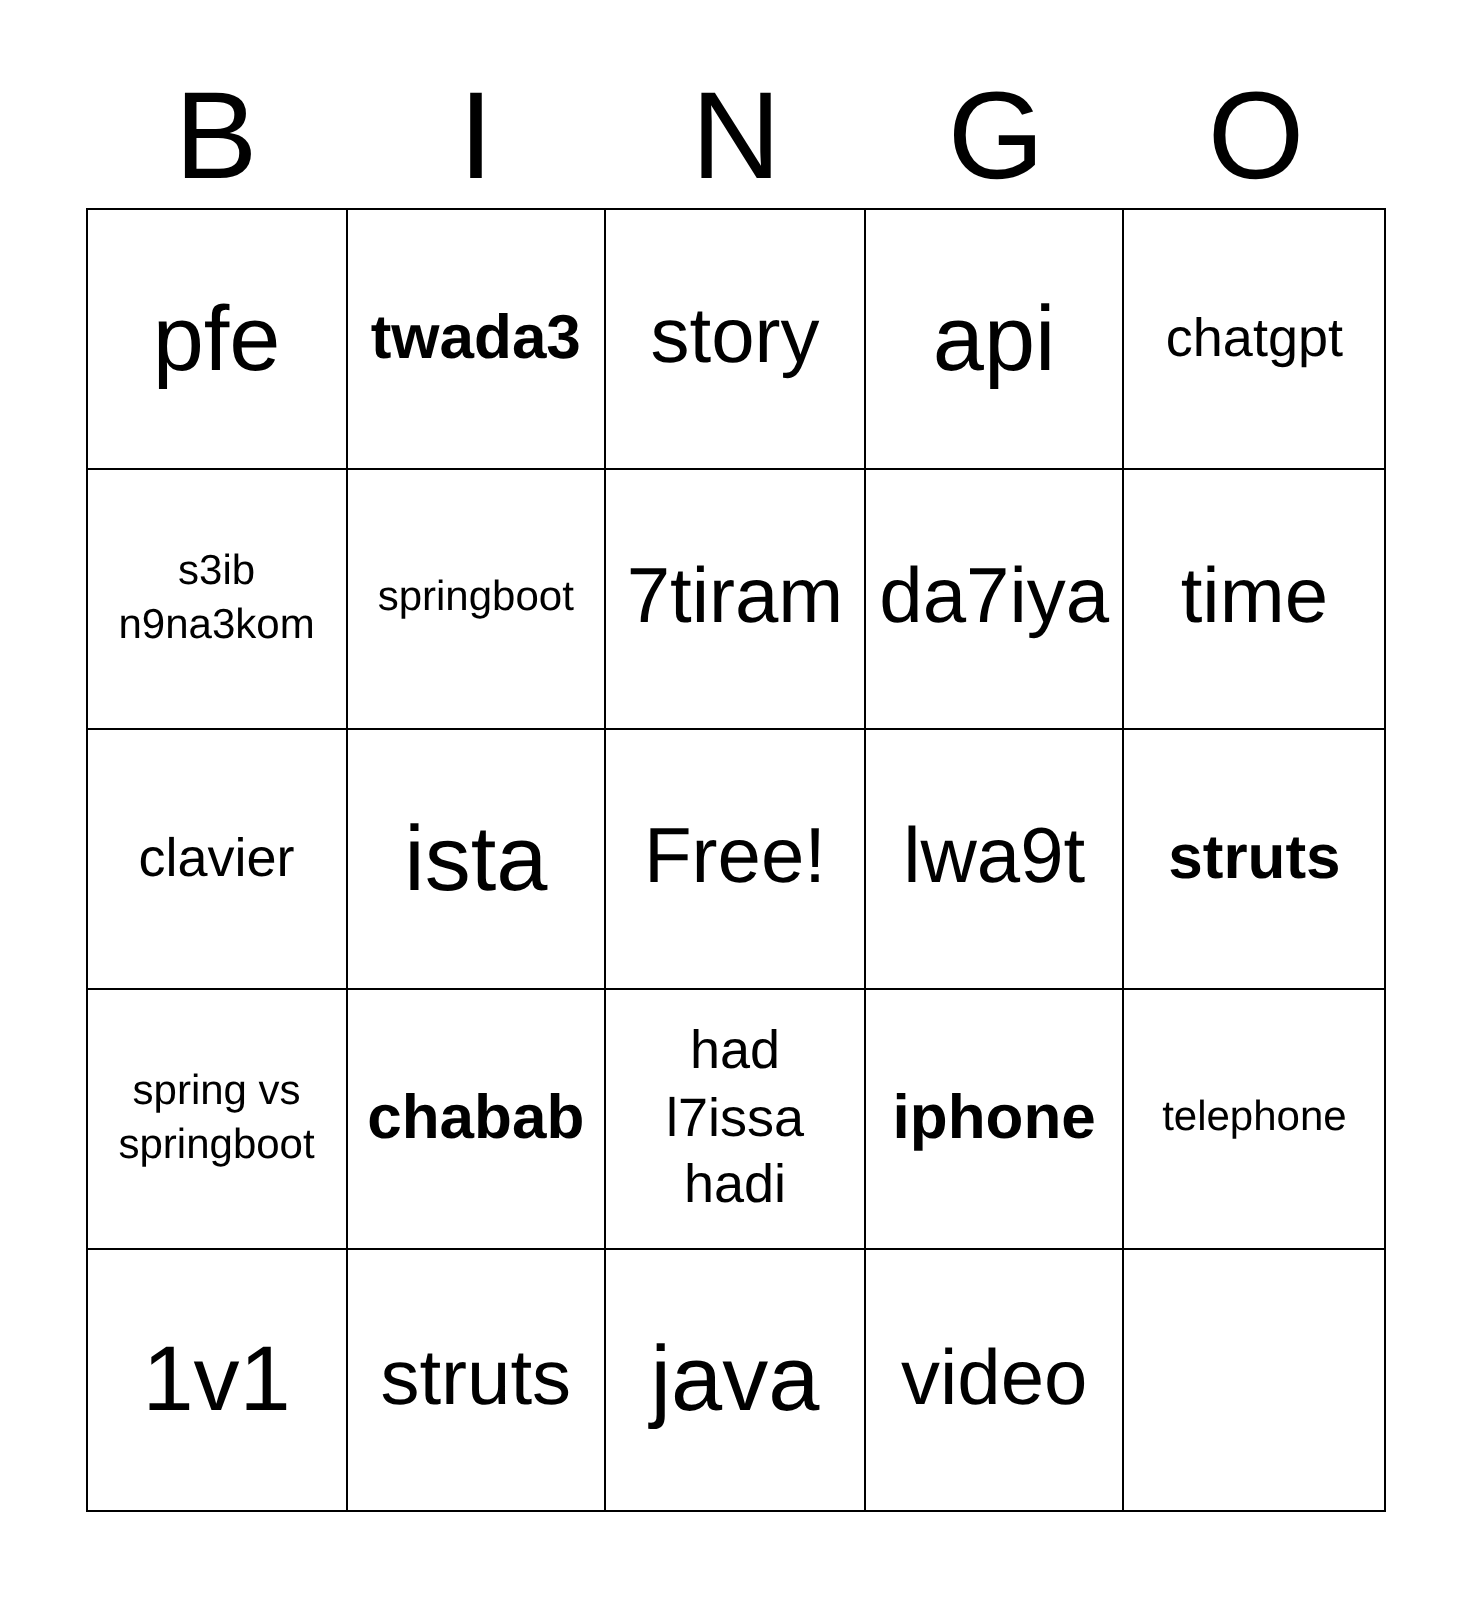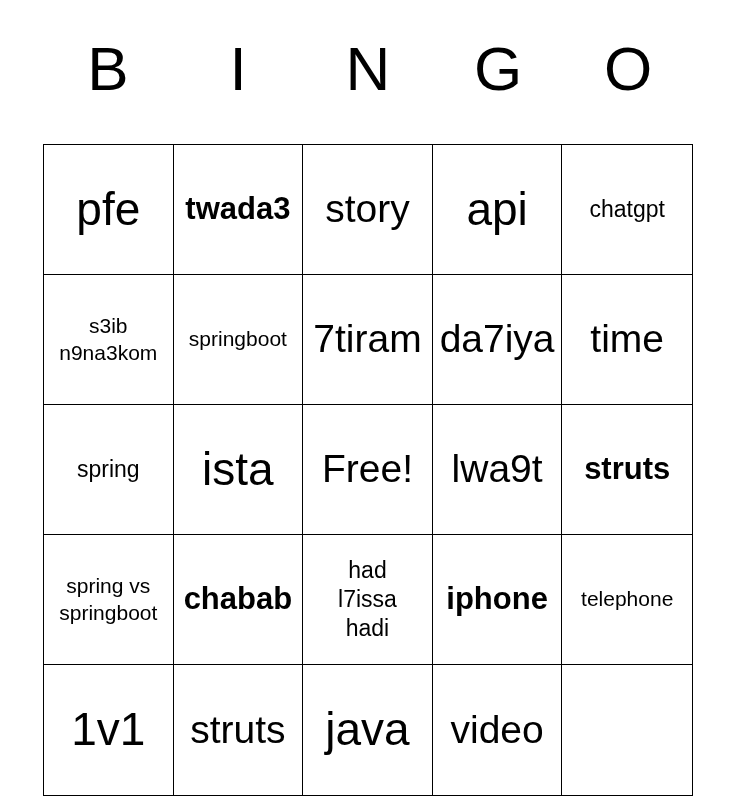--- a/index.html
+++ b/index.html
@@ -39,42 +39,41 @@
     position: absolute;
     left: 43px;
     top: 104px;
     width: 650px;
     height: 652px;
     display: grid;
     grid-template-columns: repeat(5, 1fr);
     grid-template-rows: repeat(5, 1fr);
     border: 1.5px solid #000000;
     background: #ffffff;
-    margin-top: 40px;
   }
   .cell {
     border-right: 1.5px solid #000000;
     border-bottom: 1.5px solid #000000;
     display: flex;
     align-items: center;
     justify-content: center;
     text-align: center;
     white-space: pre-line;
     line-height: 1.25;
     padding: 2px;
     cursor: pointer;
     color: #000000;
     background: #ffffff;
   }
   .cell:nth-child(5n) { border-right: none; }
   .cell:nth-child(n+21) { border-bottom: none; }
   .cell[data-size="xl"] { font-size: 46px; }
   .cell[data-size="lg"] { font-size: 39px; }
   .cell[data-size="md"] { font-size: 31px; font-weight: bold; }
-  .cell[data-size="sm"] { font-size: 23px; }
+  .cell[data-size="sm"] { font-size: 27px; }
   .cell[data-size="xs"] { font-size: 21px; }
 </style>
 </head>
 <body>
 
 <div class="card">
 
   <div class="bingo-header">
     <span class="letter">B</span>
     <span class="letter">I</span>
@@ -90,21 +89,21 @@
     <div class="cell" data-size="xl">api</div>
     <div class="cell" data-size="sm">chatgpt</div>
 
     <div class="cell" data-size="xs">s3ib
 n9na3kom</div>
     <div class="cell" data-size="xs">springboot</div>
     <div class="cell" data-size="lg">7tiram</div>
     <div class="cell" data-size="lg">da7iya</div>
     <div class="cell" data-size="lg">time</div>
 
-    <div class="cell" data-size="sm">spring</div>
+    <div class="cell" data-size="sm">clavier</div>
     <div class="cell" data-size="xl">ista</div>
     <div class="cell" data-size="lg">Free!</div>
     <div class="cell" data-size="lg">lwa9t</div>
     <div class="cell" data-size="md">struts</div>
 
     <div class="cell" data-size="xs">spring vs
 springboot</div>
     <div class="cell" data-size="md">chabab</div>
     <div class="cell" data-size="sm">had
 l7issa

